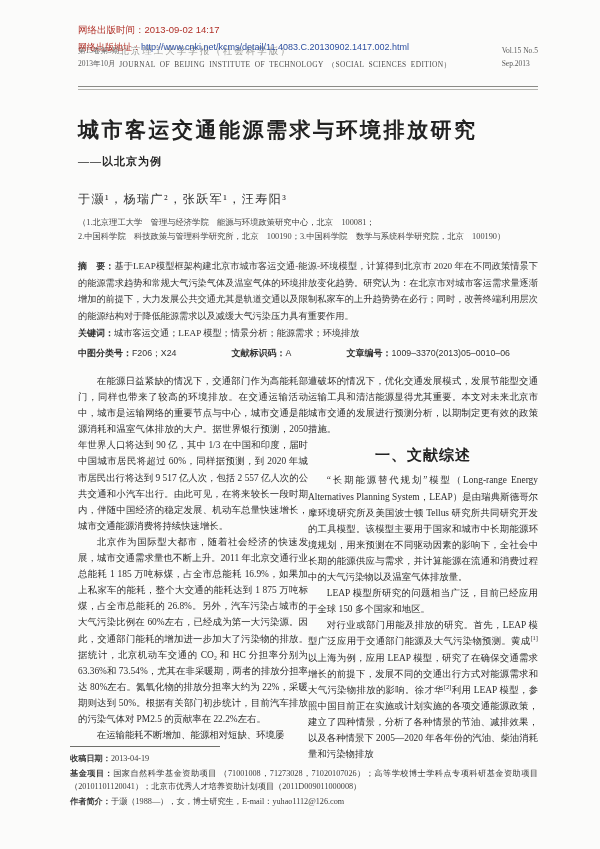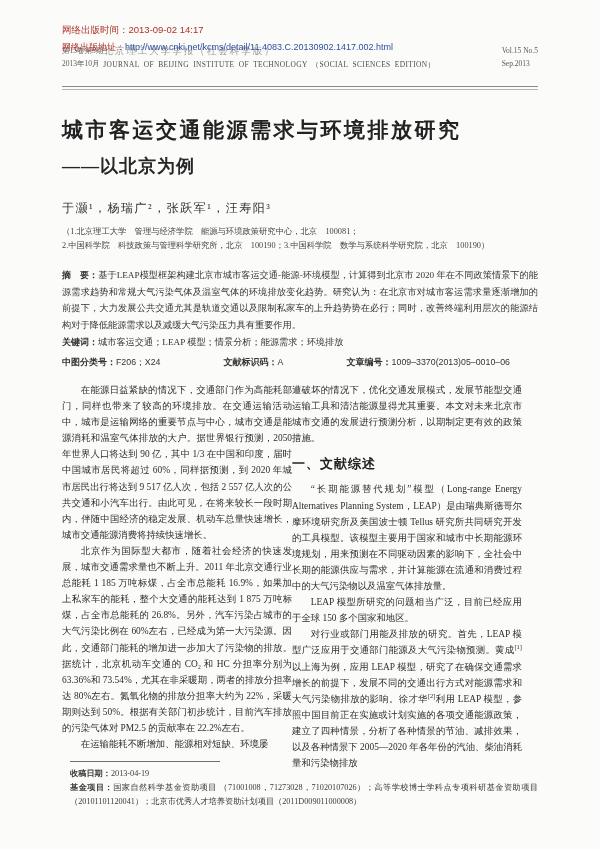--- a/index.html
+++ b/index.html
@@ -3,56 +3,56 @@
 <meta charset="utf-8">
 <style>
   html,body{margin:0;padding:0;}
   body{
     width:600px;height:849px;
     background:#fbfbfa;
     font-family:"Liberation Serif","DejaVu Serif",serif;
     color:#2e2e2e;
     overflow:hidden;
   }
-  .page{box-sizing:border-box;width:600px;height:849px;padding:24px 62px 18px 62px;position:relative;}
+  .page{box-sizing:border-box;width:600px;height:849px;padding:24px 62px 18px 78px;position:relative;}
 
   
   .header-zone{position:relative;height:60px;}
   .prepress-time{position:absolute;top:0;left:0;font-size:9.5px;color:#b03028;font-family:"Liberation Sans",sans-serif;}
   .prepress-url-line{position:absolute;top:17px;left:0;z-index:3;font-size:9px;font-family:"Liberation Sans",sans-serif;}
   .prepress-url-line .lbl{color:#b03028;}
   .prepress-url-line a{color:#2d4fa1;text-decoration:none;}
   .journal-head{position:absolute;top:21px;left:0;right:0;z-index:1;display:flex;justify-content:space-between;align-items:flex-start;}
   .jh-left,.jh-right{font-size:7.5px;line-height:12.5px;color:#5a5a5a;white-space:nowrap;}
   .jh-right{}
   .jh-center{flex:1;}
   .jh-cn{font-size:9.5px;color:#9a9a96;letter-spacing:2px;line-height:13px;}
   .jh-en{font-size:7.4px;color:#4c4c4c;letter-spacing:0.4px;line-height:13px;word-spacing:2px;}
   .head-rule{height:2px;border-top:1.5px solid #8a8a86;border-bottom:1px solid #b5b5b0;margin-top:2px;}
 
   
   .title-block{margin-top:26px;}
   .article-title{font-size:21px;font-weight:bold;letter-spacing:2.5px;color:#222;}
-  .article-subtitle{font-size:18px;font-weight:bold;letter-spacing:1px;color:#262626;margin-top:10px;}
+  .article-subtitle{font-size:11px;font-weight:bold;letter-spacing:1px;color:#262626;margin-top:10px;}
   .authors{font-size:12px;letter-spacing:1.5px;color:#333;margin-top:22px;}
   .affil{font-size:8.3px;color:#444;line-height:14px;margin-top:8px;}
 
   
   .abstract-block{margin-top:14px;font-size:9.2px;line-height:16.5px;text-align:justify;color:#333;}
   .abstract-block .lbl{font-weight:bold;font-family:"Liberation Sans",sans-serif;font-size:9px;}
   .kw-line{margin-top:1px;}
   .clc-line{display:flex;justify-content:space-between;padding-right:28px;margin-top:3px;font-family:"Liberation Sans",sans-serif;font-size:8.8px;}
   .clc-line .lbl{font-weight:bold;}
 
   
   .columns{display:flex;margin-top:12px;}
   .col{width:230px;font-size:9.4px;line-height:16.1px;text-align:justify;color:#2c2c2c;}
   .col p{margin:0;text-indent:2em;}
   .col p.noindent{text-indent:0;}
-  .sec-head{text-align:left;font-weight:bold;font-size:13px;letter-spacing:1px;margin:10px 0 9px 0;font-family:"Liberation Sans",sans-serif;color:#222;}
+  .sec-head{text-align:center;font-weight:bold;font-size:15px;letter-spacing:1px;margin:10px 0 9px 0;font-family:"Liberation Sans",sans-serif;color:#222;}
   sup.ref{font-size:6.5px;line-height:0;}
 
   
   .footnote{position:absolute;left:70px;right:62px;bottom:40px;font-size:8.2px;line-height:13.5px;color:#3a3a3a;text-align:justify;}
   .footnote-rule{width:150px;border-top:1px solid #6f6f6b;margin-bottom:5px;}
   .footnote .lbl{font-weight:bold;font-family:"Liberation Sans",sans-serif;}
   .fn-line{margin:0 0 1px 0;}
 </style>
 </head>
 <body>
@@ -113,15 +113,16 @@
       <p>“长期能源替代规划”模型（Long-range Energy Alternatives Planning System，LEAP）是由瑞典斯德哥尔摩环境研究所及美国波士顿 Tellus 研究所共同研究开发的工具模型。该模型主要用于国家和城市中长期能源环境规划，用来预测在不同驱动因素的影响下，全社会中长期的能源供应与需求，并计算能源在流通和消费过程中的大气污染物以及温室气体排放量。</p>
       <p>LEAP 模型所研究的问题相当广泛，目前已经应用于全球 150 多个国家和地区。</p>
       <p><span>对行业或部门用能及排放的研究。首先，LEAP 模型广泛应用于交通部门能源及大气污染物预测。黄成</span><sup class="ref">[1]</sup><span>以上海为例，应用 LEAP 模型，研究了在确保交通需求增长的前提下，发展不同的交通出行方式对能源需求和大气污染物排放的影响。徐才华</span><sup class="ref">[2]</sup><span>利用 LEAP 模型，参照中国目前正在实施或计划实施的各项交通能源政策，建立了四种情景，分析了各种情景的节油、减排效果，以及各种情景下 2005—2020 年各年份的汽油、柴油消耗量和污染物排放</span></p>
     </div>
   </div>
 
   <div class="footnote">
     <div class="footnote-rule"></div>
     <p class="fn-line"><span class="lbl">收稿日期：</span><span>2013-04-19</span></p>
     <p class="fn-line"><span class="lbl">基金项目：</span><span>国家自然科学基金资助项目 （71001008，71273028，71020107026）；高等学校博士学科点专项科研基金资助项目（20101101120041）；北京市优秀人才培养资助计划项目（2011D009011000008）</span></p>
+    <p class="fn-line"><span class="lbl">作者简介：</span><span>于灏（1988—），女，博士研究生，E-mail：yuhao1112@126.com</span></p>
   </div>
 
 </div>
 
 </body></html>

